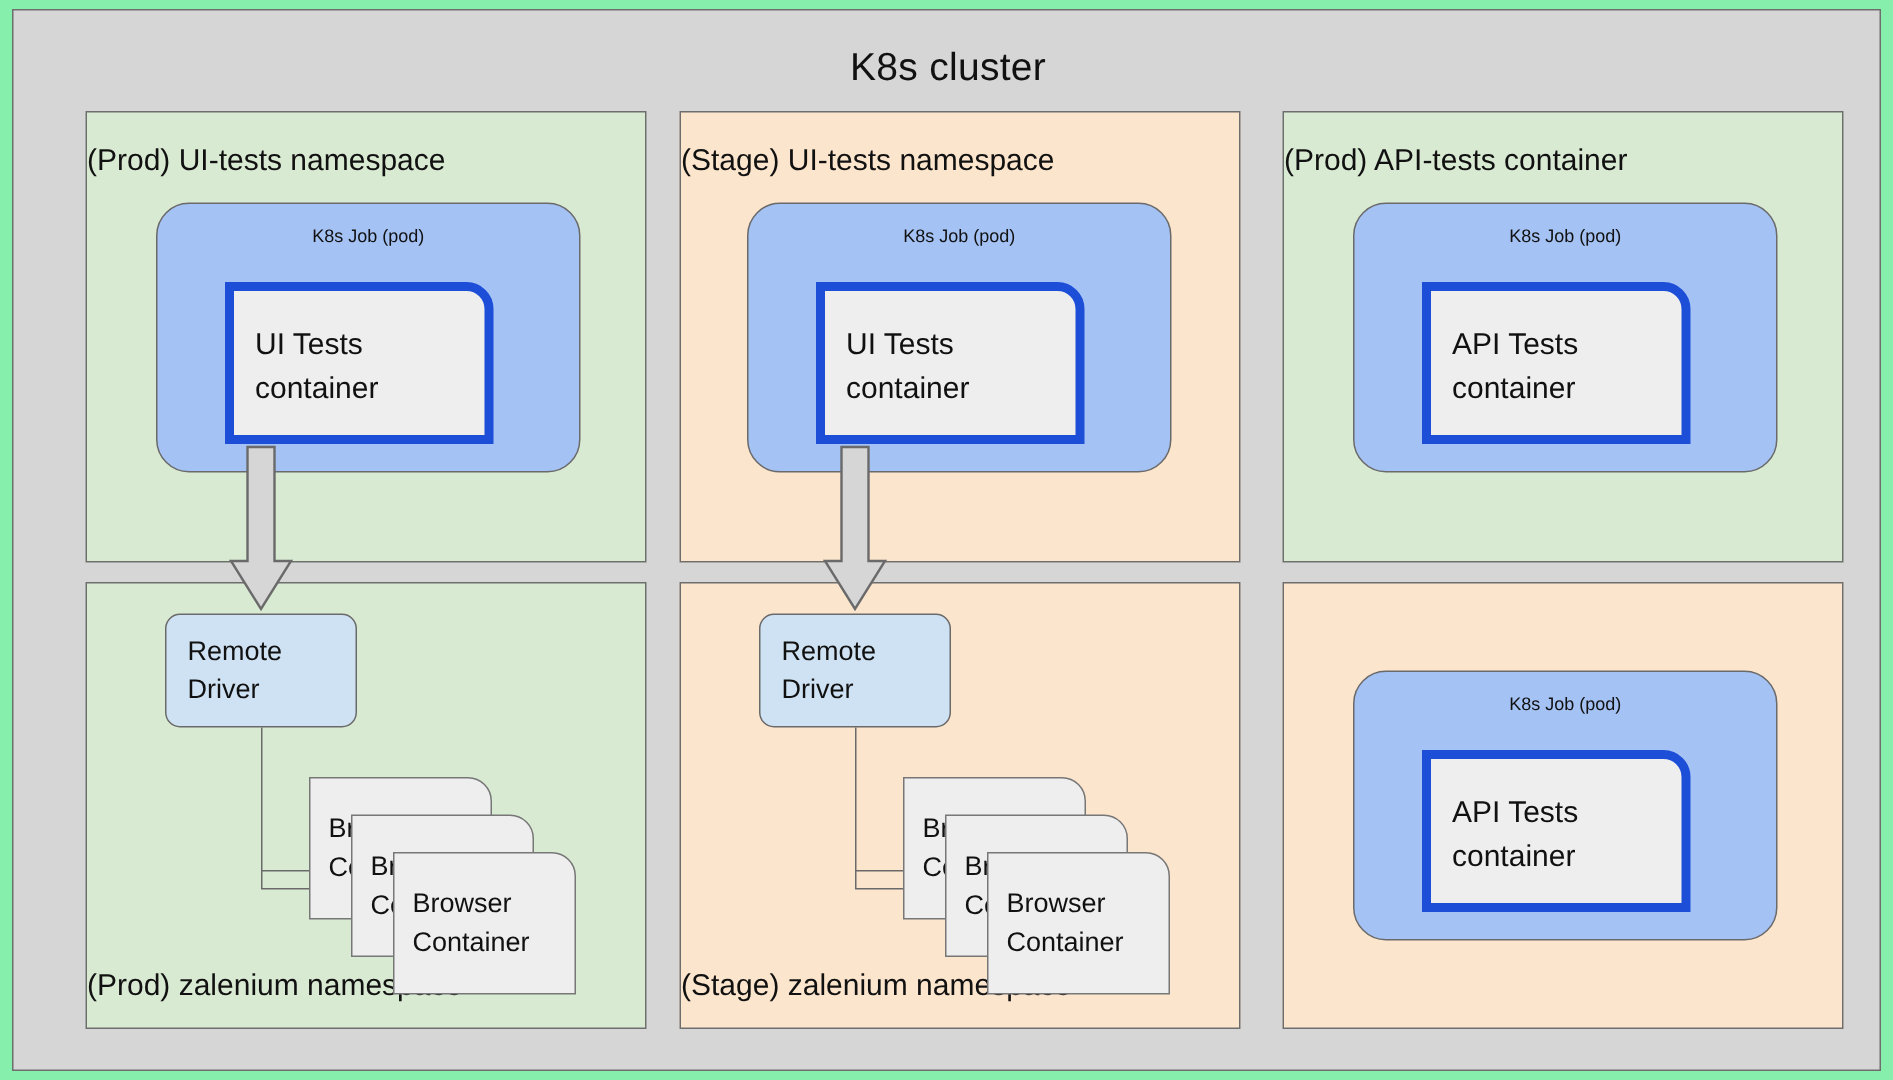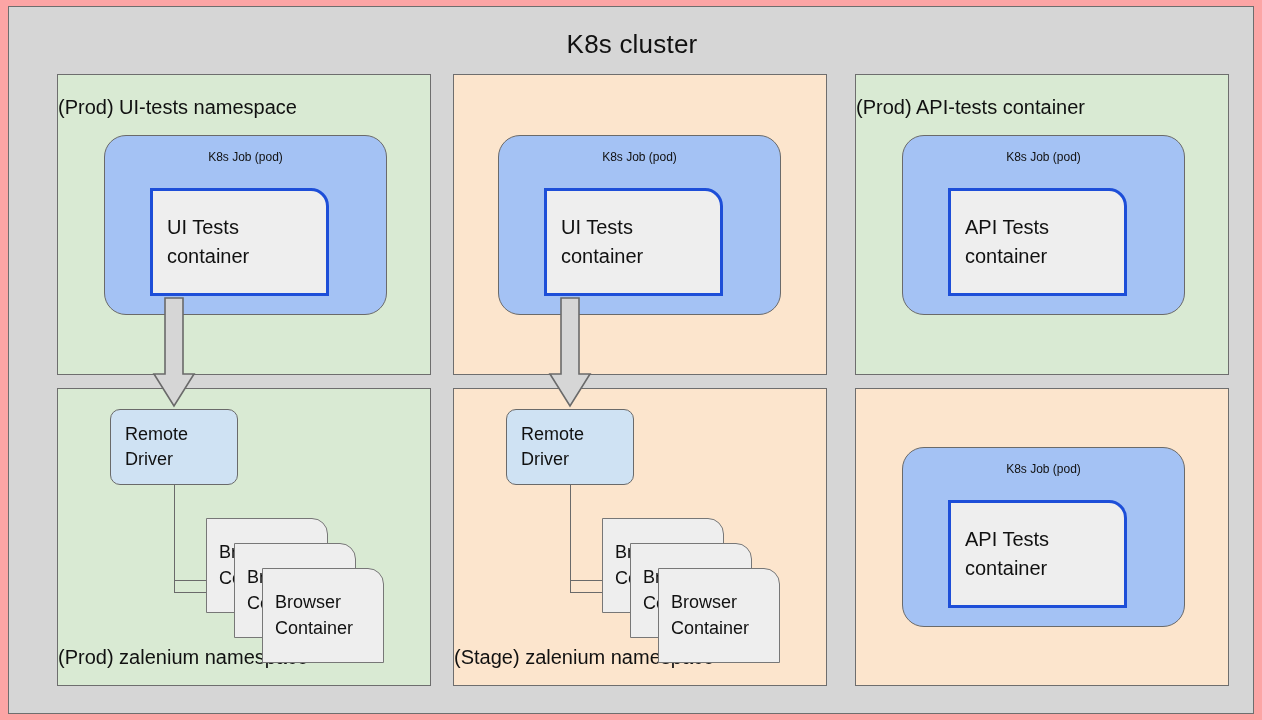--- a/index.html
+++ b/index.html
@@ -10,21 +10,21 @@
   }
   body {
     font-family: "Liberation Sans", sans-serif;
     -webkit-font-smoothing: antialiased;
   }
 
   #canvas {
     position: relative;
     width: 1262px;
     height: 720px;
-    background: #fca5a5;
+    background: #86efac;
     overflow: hidden;
   }
 
   
   .cluster {
     position: absolute;
     left: 8px;
     top: 6px;
     width: 1246px;
     height: 708px;
@@ -89,21 +89,21 @@
     font-size: 12px;
     color: #111111;
     white-space: nowrap;
   }
 
   
   .tcontainer {
     position: absolute;
     box-sizing: border-box;
     background: #eeeeee;
-    border: 3px solid #1d4ed8;
+    border: 6px solid #1d4ed8;
     border-top-right-radius: 18px;
     padding: 22px 12px 0 14px;
     font-size: 20px;
     line-height: 1.45;
     color: #111111;
   }
 
   
   .rdriver {
     position: absolute;
@@ -165,20 +165,21 @@
     <div class="pod" style="left:46px; top:60px; width:283px; height:180px;">
       <div class="pod-title">K8s Job (pod)</div>
       <div class="tcontainer" style="left:45px; top:52px; width:179px; height:108px;">
         <div>UI Tests</div>
         <div>container</div>
       </div>
     </div>
   </div>
 
   <div class="ns orange col2 rowTop">
+    <div class="ns-label top">(Stage) UI-tests namespace</div>
 
     <div class="pod" style="left:44px; top:60px; width:283px; height:180px;">
       <div class="pod-title">K8s Job (pod)</div>
       <div class="tcontainer" style="left:45px; top:52px; width:179px; height:108px;">
         <div>UI Tests</div>
         <div>container</div>
       </div>
     </div>
   </div>
 

